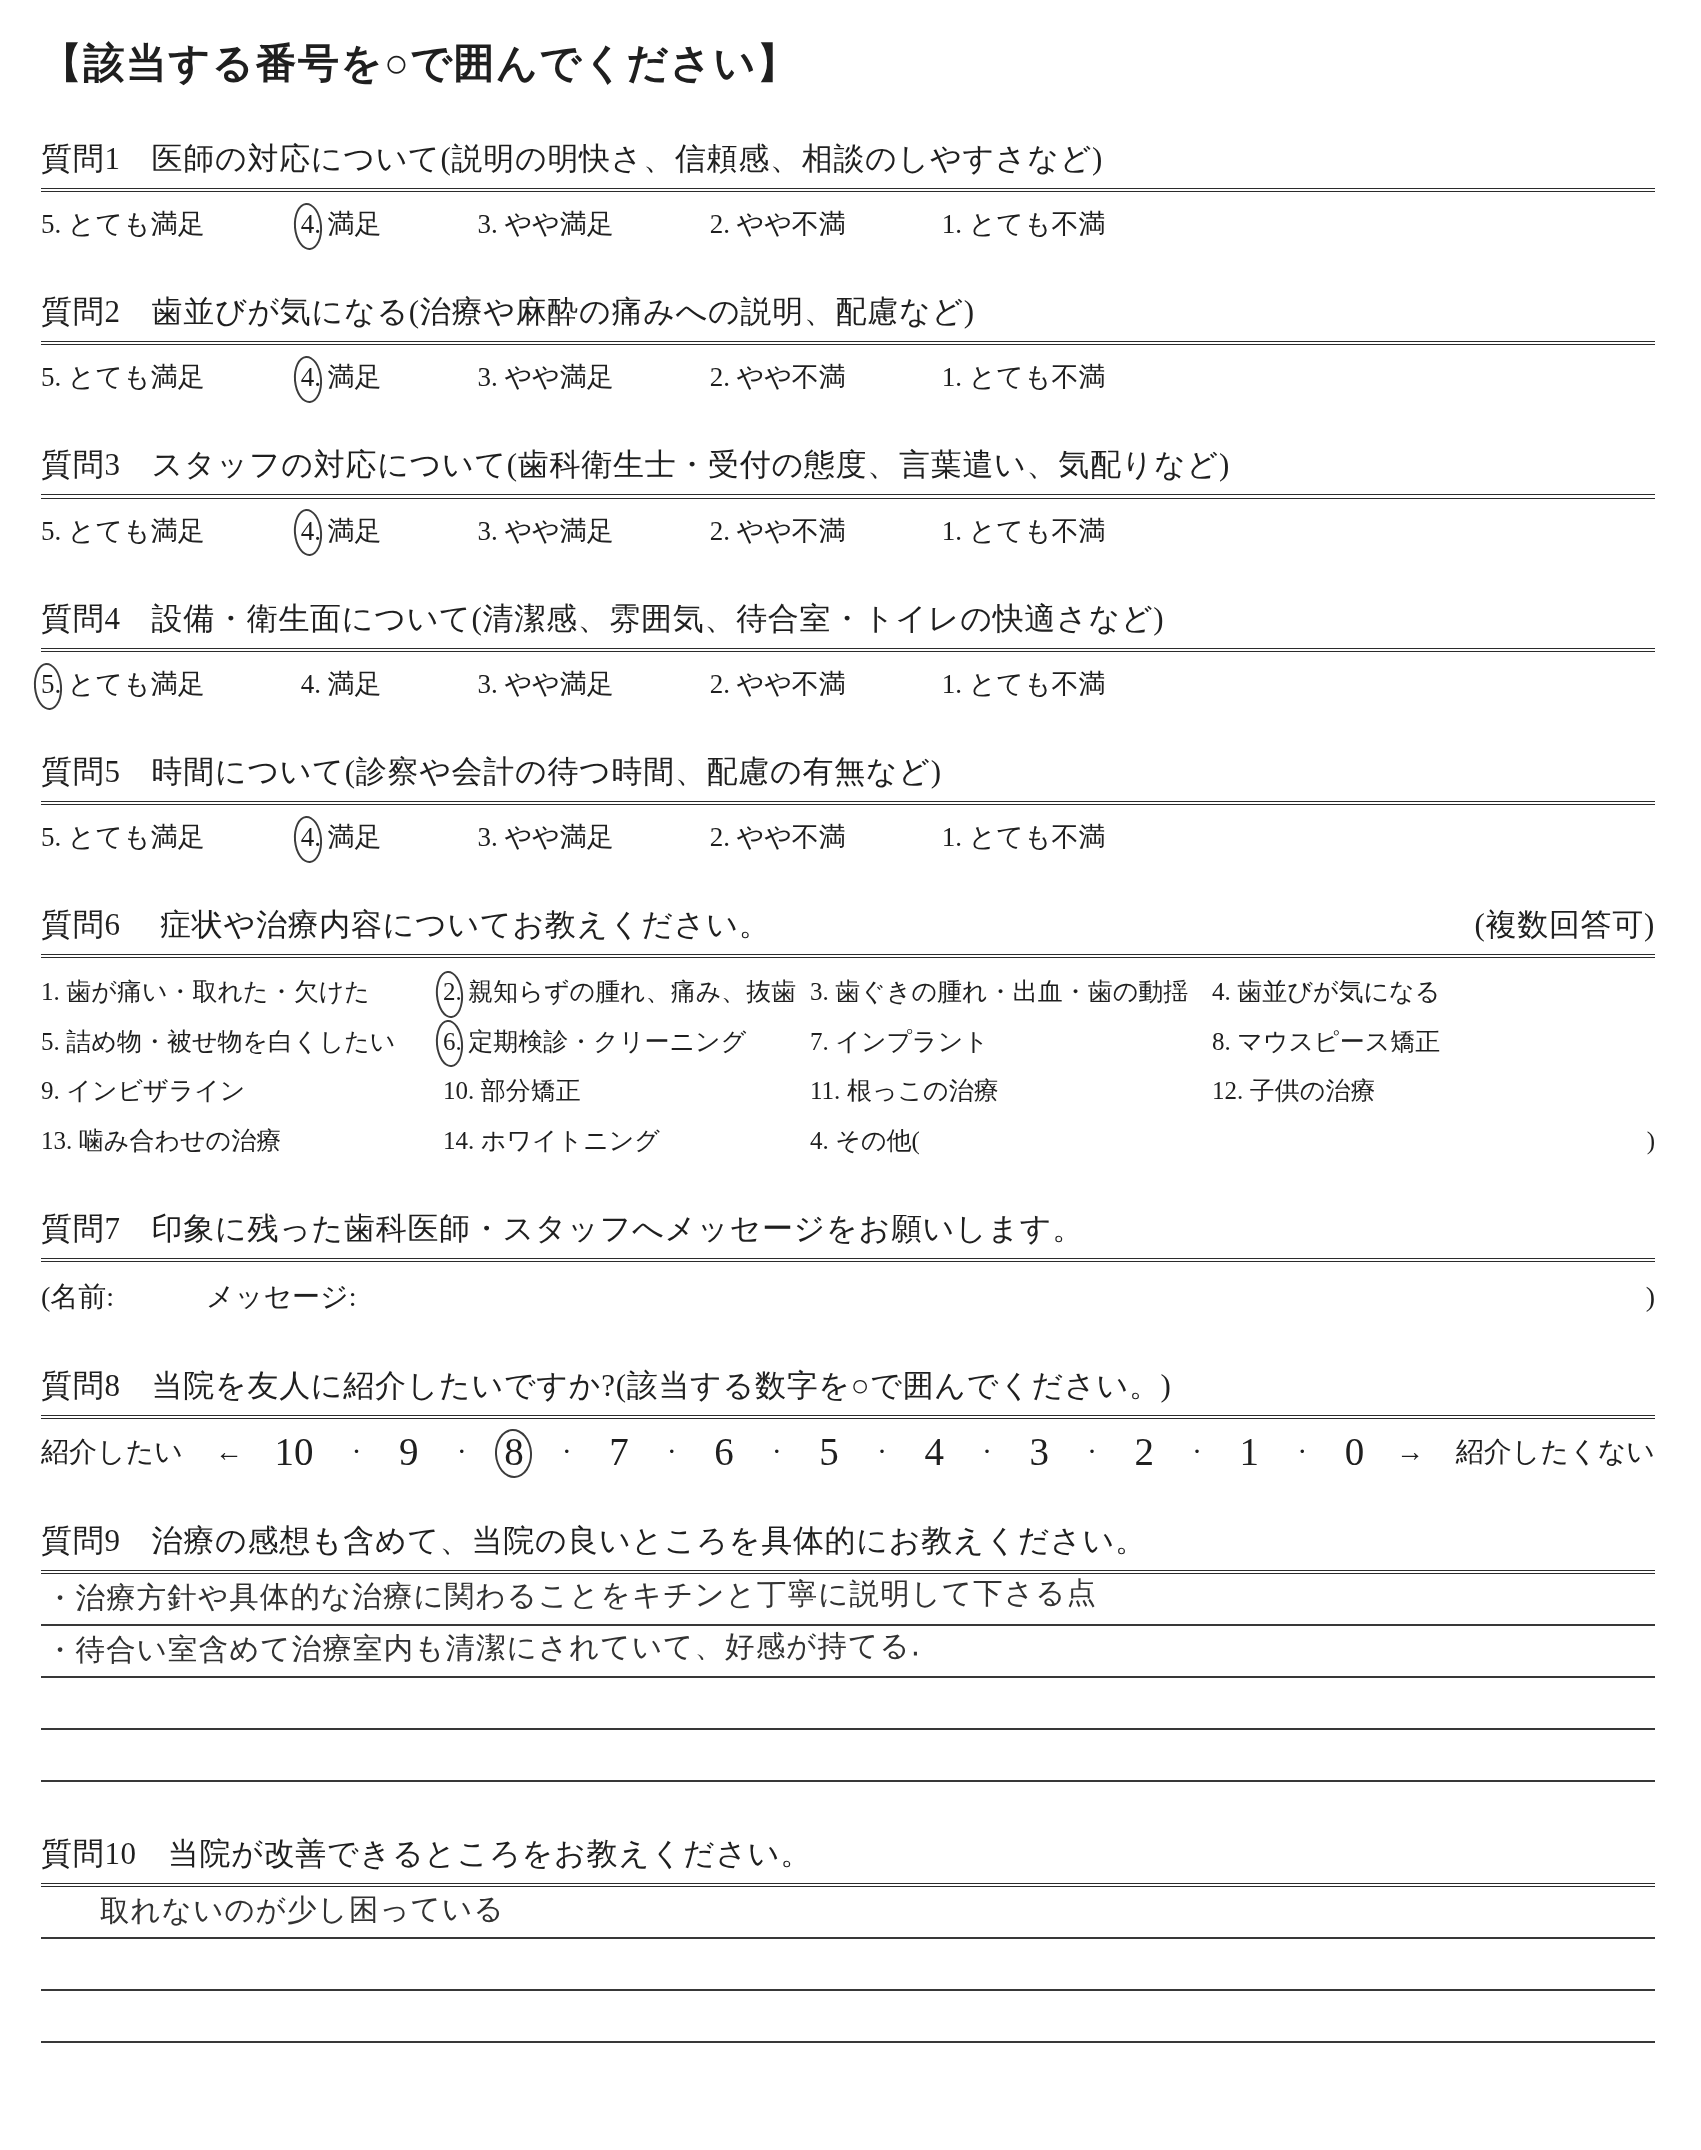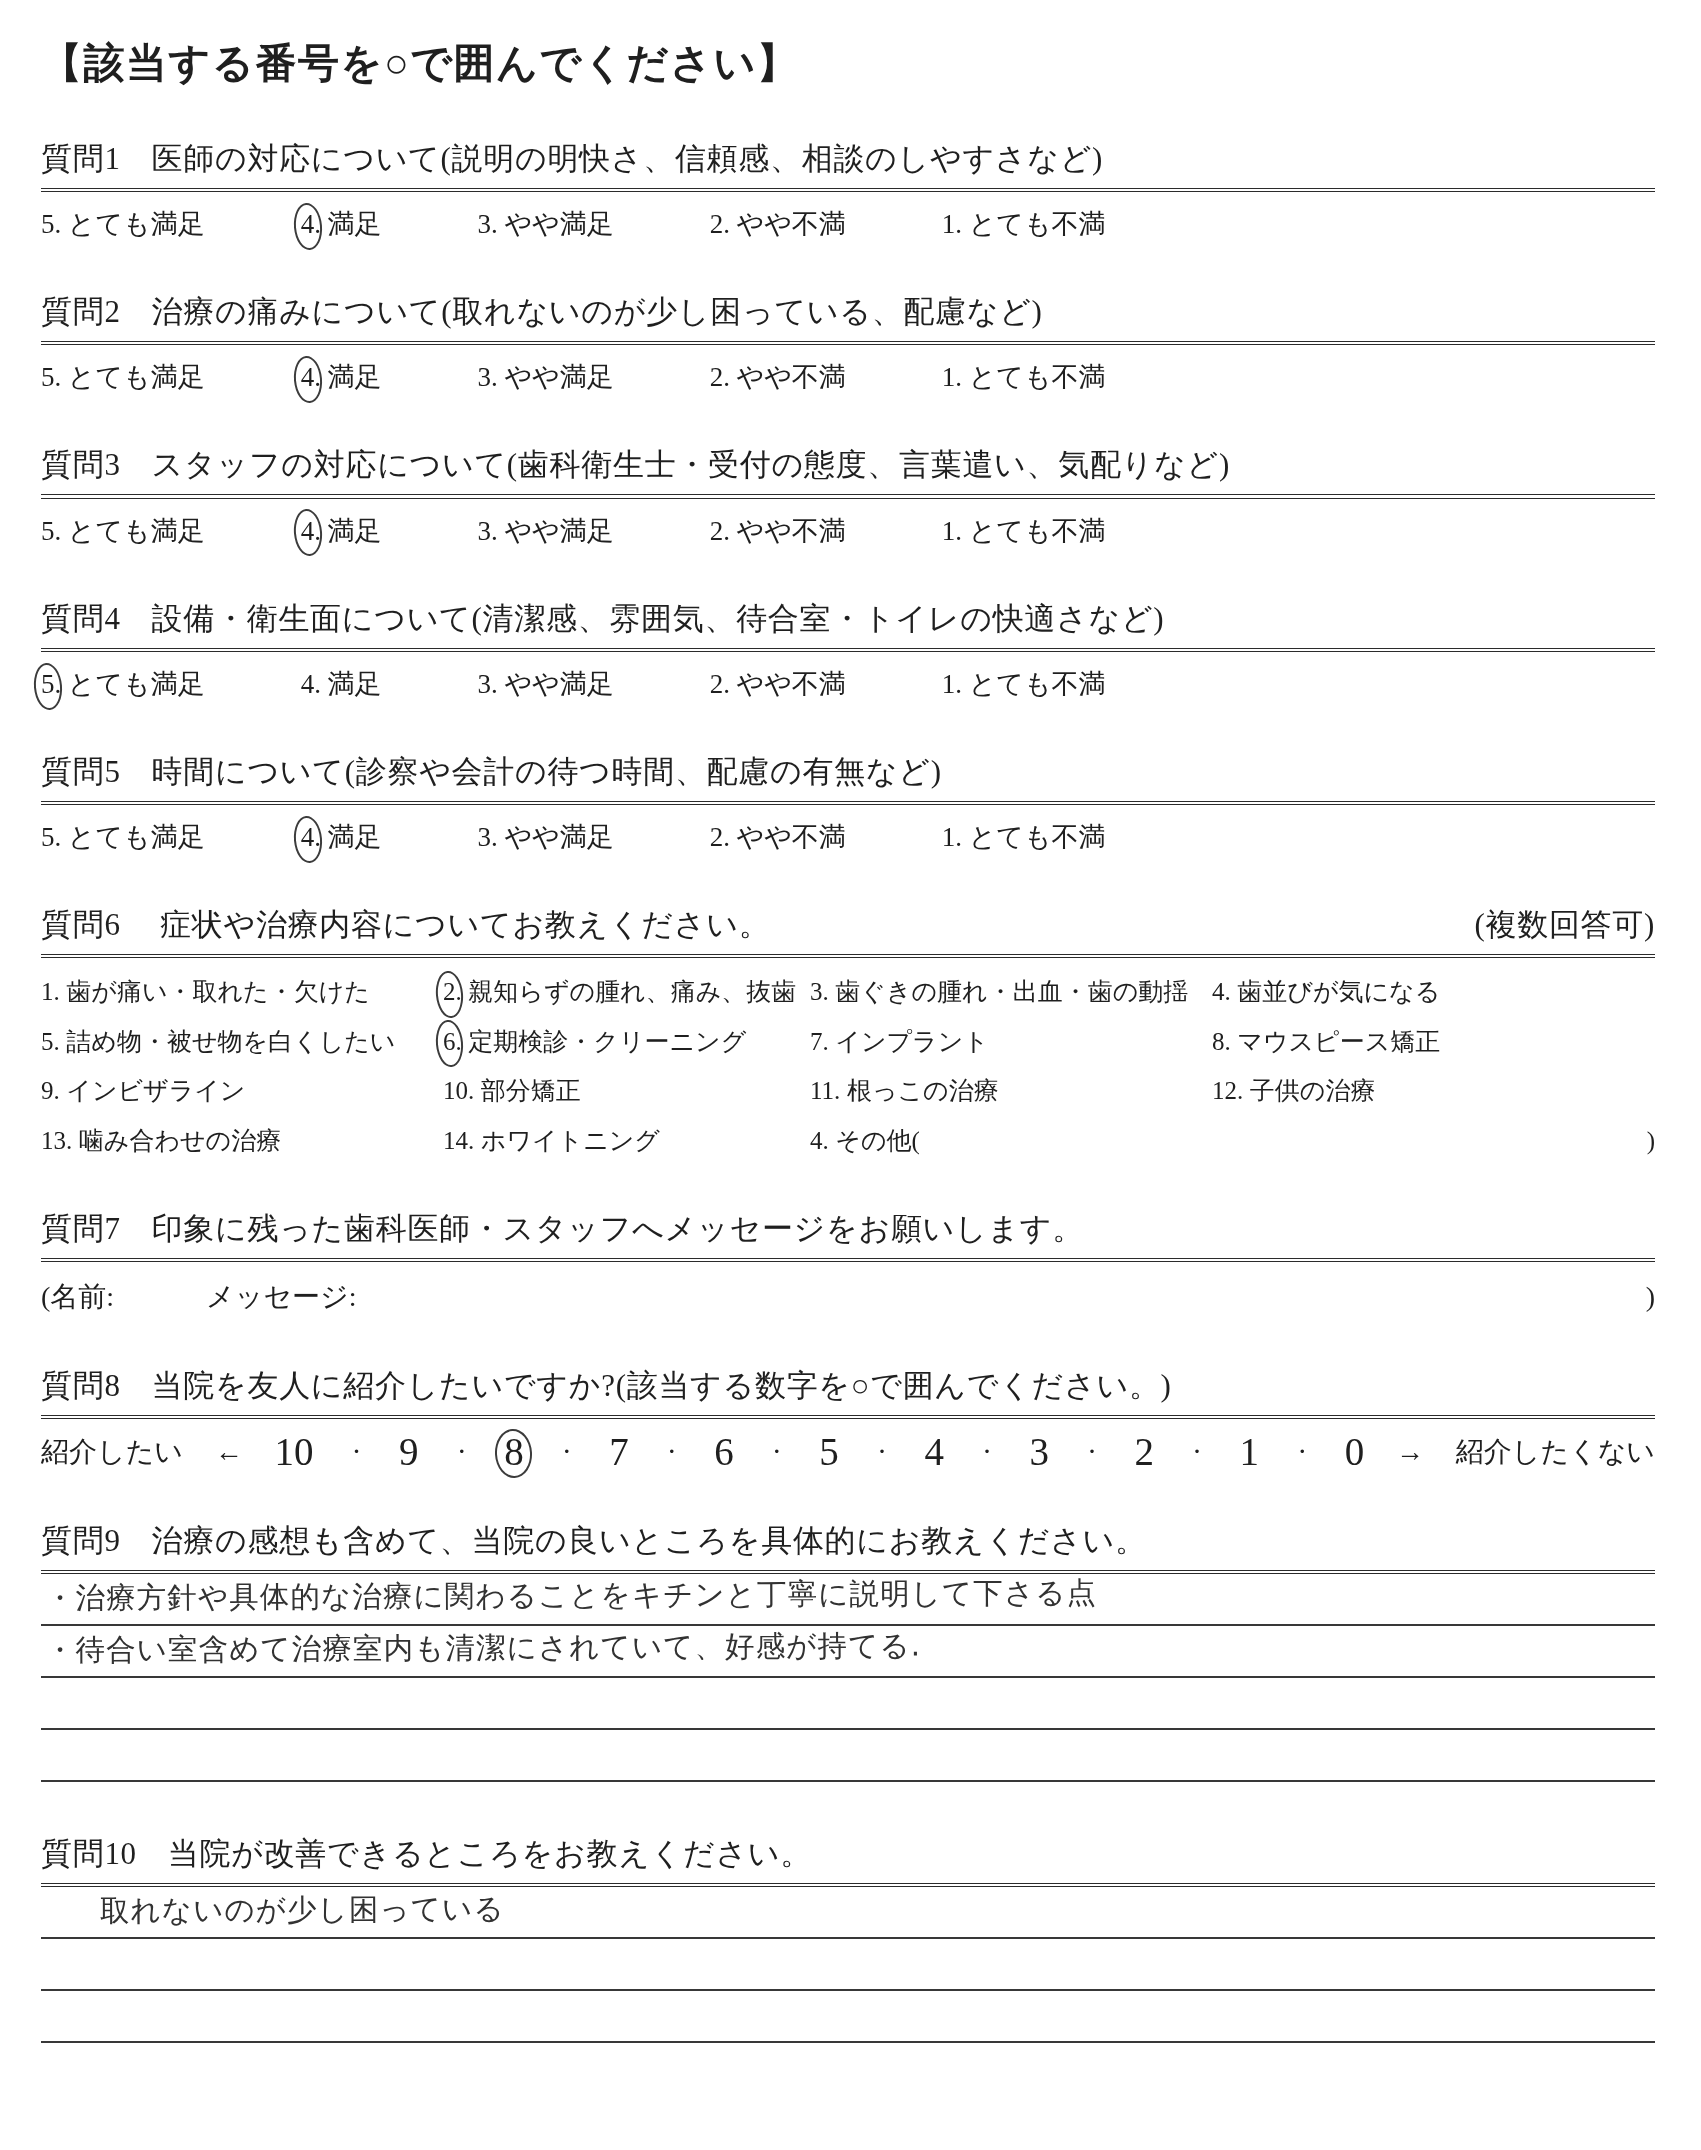--- a/index.html
+++ b/index.html
@@ -57,21 +57,21 @@
       <span class="opt"><span class="num circled">4.</span><span>満足</span></span>
       <span class="opt"><span class="num">3.</span><span>やや満足</span></span>
       <span class="opt"><span class="num">2.</span><span>やや不満</span></span>
       <span class="opt"><span class="num">1.</span><span>とても不満</span></span>
     </div>
   </section>
 
   <section class="sec">
     <div class="q-head">
       <span class="q-label">質問2</span>
-      <span>治療の痛みについて(取れないのが少し困っている、配慮など)</span>
+      <span>歯並びが気になる(治療や麻酔の痛みへの説明、配慮など)</span>
     </div>
     <div class="dbl-rule"></div>
     <div class="opts">
       <span class="opt"><span class="num">5.</span><span>とても満足</span></span>
       <span class="opt"><span class="num circled">4.</span><span>満足</span></span>
       <span class="opt"><span class="num">3.</span><span>やや満足</span></span>
       <span class="opt"><span class="num">2.</span><span>やや不満</span></span>
       <span class="opt"><span class="num">1.</span><span>とても不満</span></span>
     </div>
   </section>

